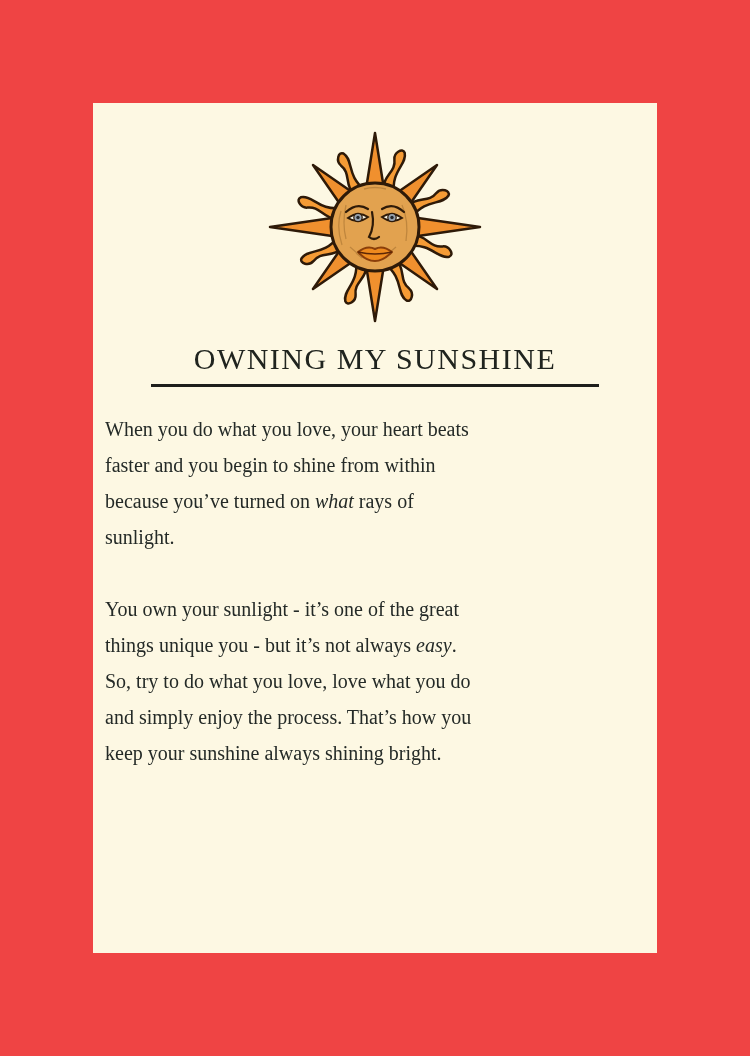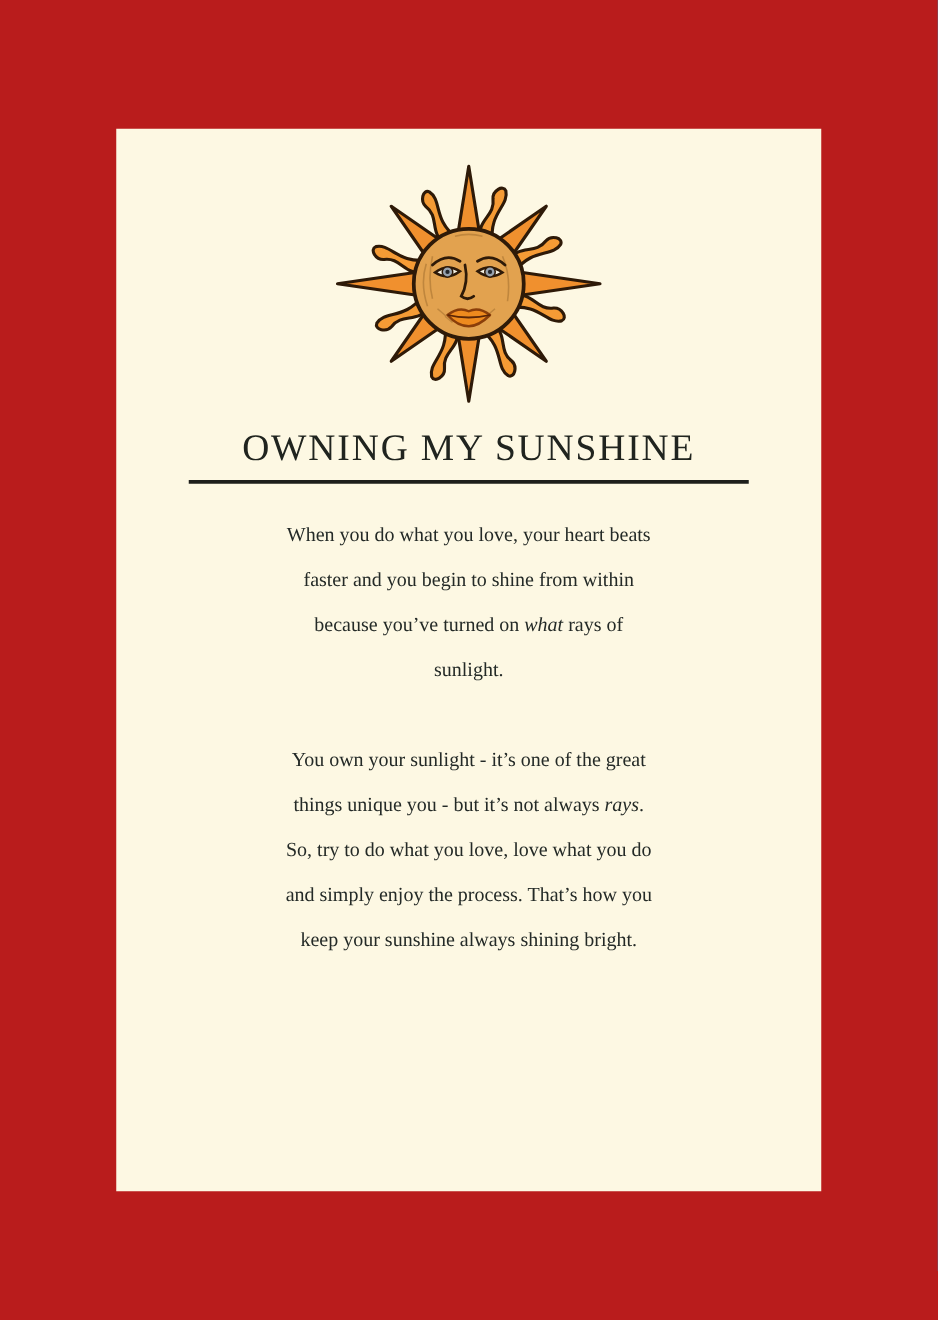--- a/index.html
+++ b/index.html
@@ -1,21 +1,21 @@
 <!DOCTYPE html>
 <html><head>
 <meta charset="utf-8">
 <style>
   * { margin: 0; padding: 0; box-sizing: border-box; }
   html, body { background: #5F0220; }
   .page {
     position: relative;
     width: 750px;
     height: 1056px;
-    background: #b91c1c;
+    background: #ef4444;
     font-family: "Liberation Serif", "DejaVu Serif", serif;
     overflow: hidden;
   }
   .card {
     position: absolute;
     left: 93px;
     top: 103px;
     width: 564px;
     height: 850px;
     background: #FDF8E3;
@@ -39,22 +39,21 @@
     height: 3px;
     background: #1E1F1B;
     margin: 7px auto 0 auto;
   }
   .body-text {
     margin-top: 24px;
   }
   .body-text p {
     width: 540px;
     margin: 0 auto 36px auto;
-    text-align: center;
-    font-size: 16px;
+    font-size: 20px;
     line-height: 36px;
     color: #242A27;
     white-space: pre-line;
   }
   .body-text p:last-child { margin-bottom: 0; }
   em { font-style: italic; }
 </style>
 </head>
 <body>
 
@@ -123,21 +122,21 @@
     <h1 class="title">OWNING MY SUNSHINE</h1>
     <div class="divider"></div>
 
     <div class="body-text">
       <p><span>When you do what you love, your heart beats
 faster and you begin to shine from within
 because you’ve turned on </span><em>what</em><span> rays of
 sunlight.</span></p>
 
       <p><span>You own your sunlight - it’s one of the great
-things unique you - but it’s not always </span><em>rays</em><span>.
+things unique you - but it’s not always </span><em>easy</em><span>.
 So, try to do what you love, love what you do
 and simply enjoy the process. That’s how you
 keep your sunshine always shining bright.</span></p>
 
     </div>
 
   </div>
 </div>
 
 </body></html>

